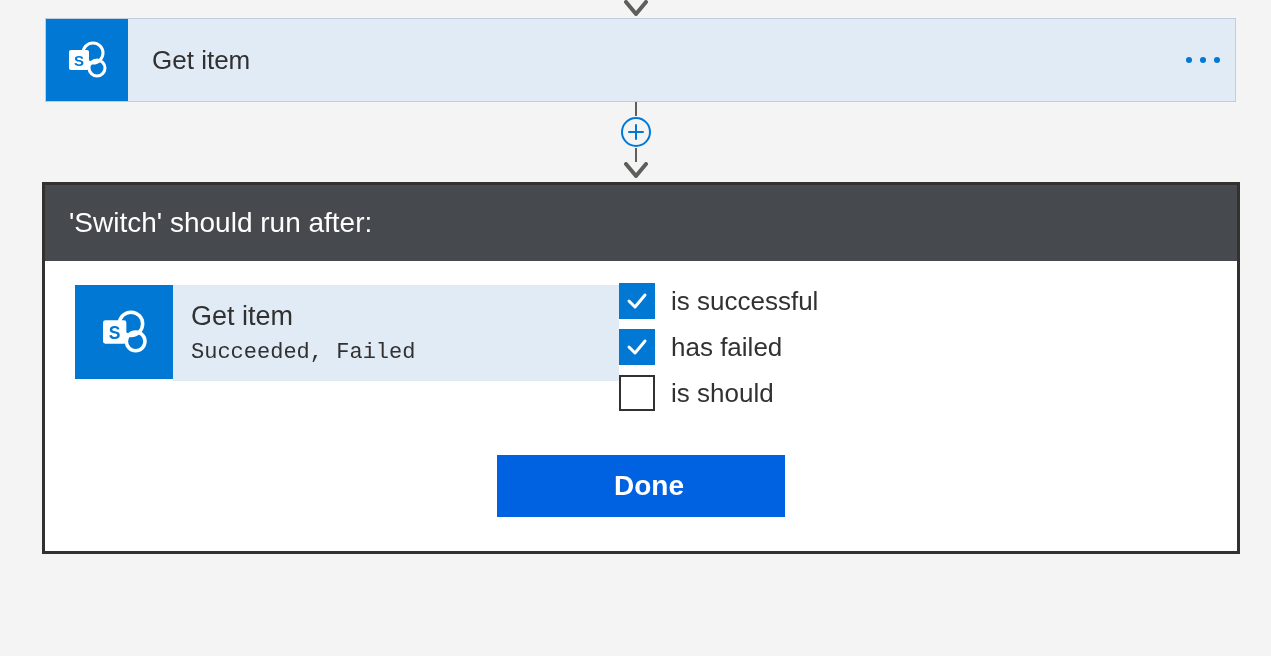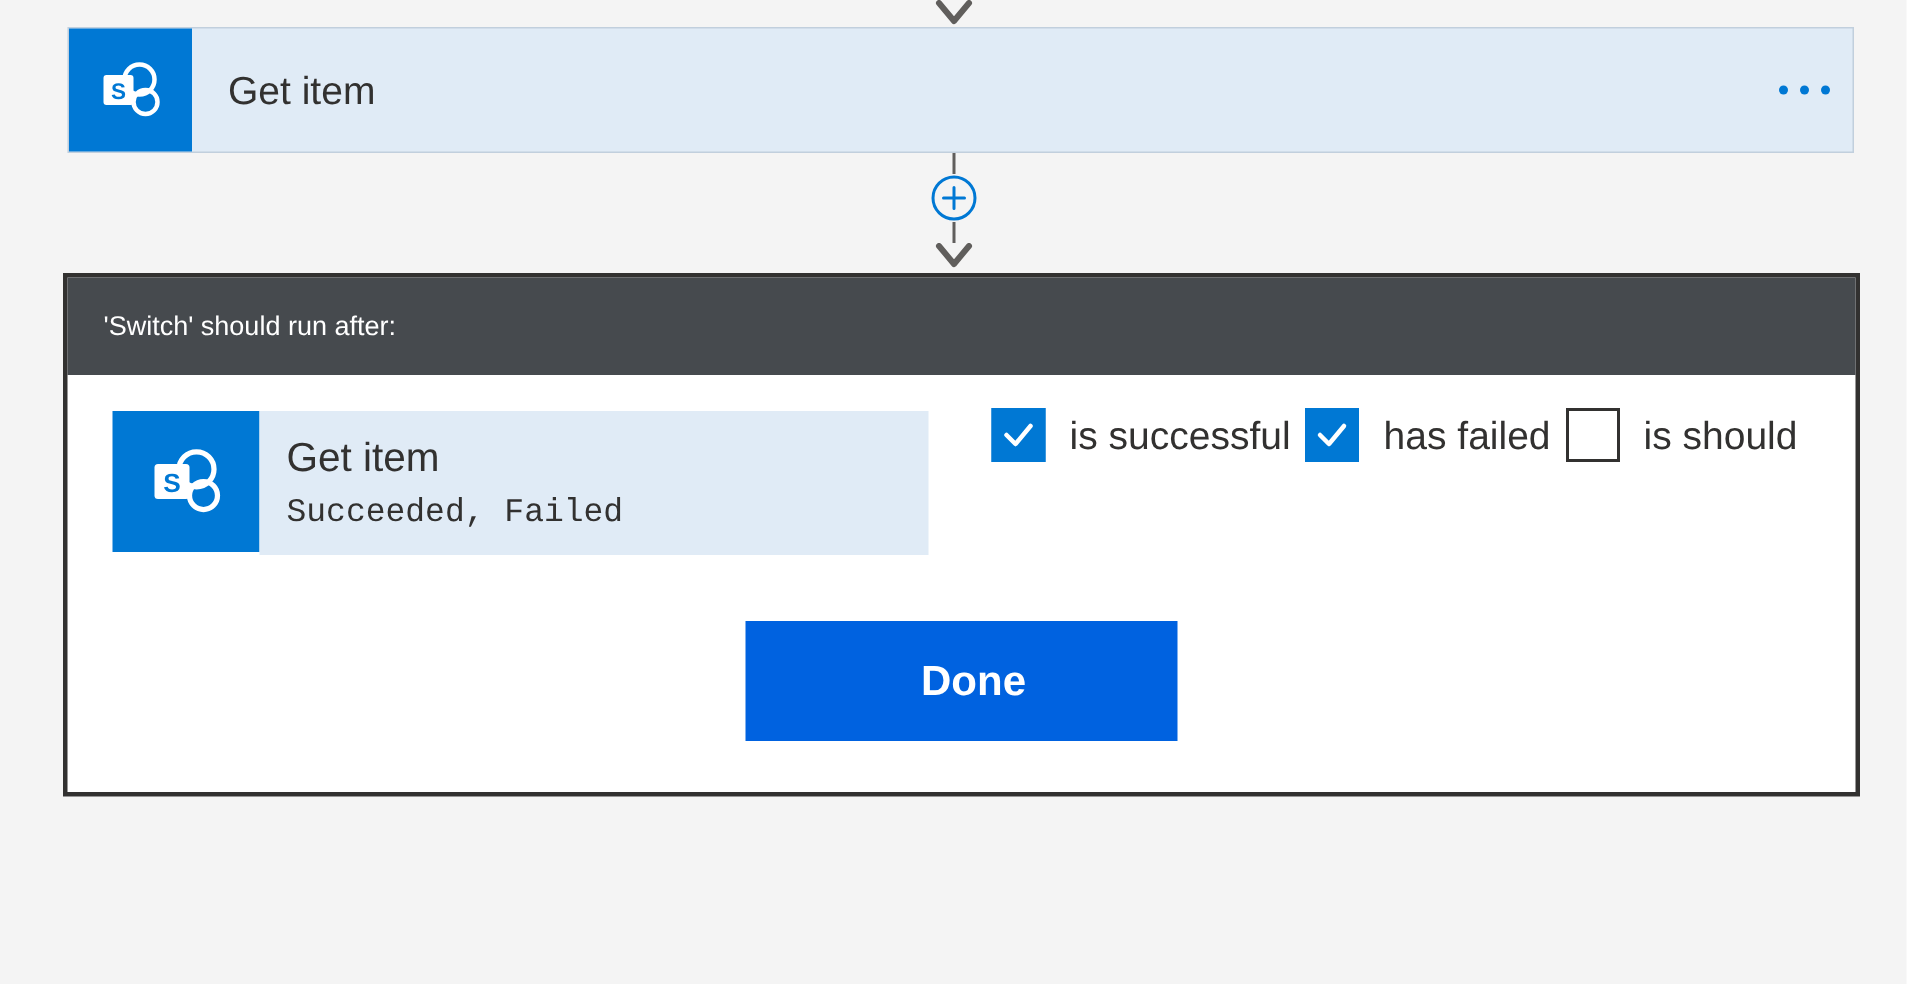--- a/index.html
+++ b/index.html
@@ -117,21 +117,21 @@
     position: absolute;
     left: 42px;
     top: 182px;
     width: 1198px;
     border: 3px solid #323130;
     background: #ffffff;
   }
   .panel-header {
     background: #464a4e;
     color: #ffffff;
-    font-size: 18px;
+    font-size: 28px;
     font-weight: 400;
     padding: 22px 24px;
   }
   .panel-body {
     padding: 22px 0 34px 0;
     display: flex;
     flex-direction: column;
   }
   .config-row {
     display: flex;
@@ -167,23 +167,22 @@
     color: #323130;
     font-weight: 400;
   }
   .dep-status {
     font-size: 22px;
     color: #323130;
     font-weight: 400;
     font-family: Liberation Mono, monospace;
   }
   .checkbox-col {
-    margin-left: 42px;
-    display: flex;
-    flex-direction: row;
+    display: flex;
+    flex-direction: column;
     gap: 10px;
     padding-top: 0;
   }
   .checkbox-row {
     display: flex;
     align-items: center;
     gap: 16px;
     cursor: pointer;
   }
   .checkbox {
@@ -205,21 +204,21 @@
     color: #323130;
   }
   .button-row {
     display: flex;
     justify-content: center;
     gap: 20px;
     margin-top: 44px;
   }
   .btn {
     width: 288px;
-    height: 80px;
+    height: 62px;
     background: #0062e0;
     color: #ffffff;
     font-size: 28px;
     font-weight: 600;
     display: flex;
     align-items: center;
     justify-content: center;
     cursor: pointer;
     border: none;
     padding-left: 16px;

